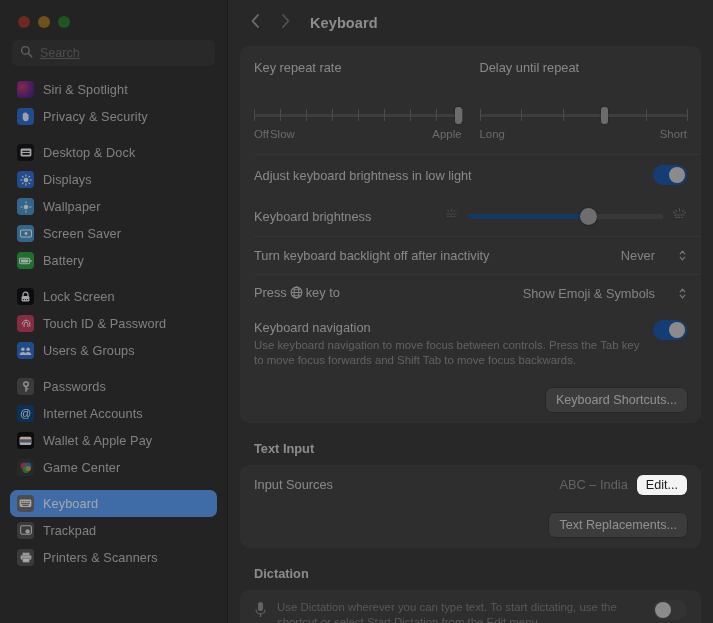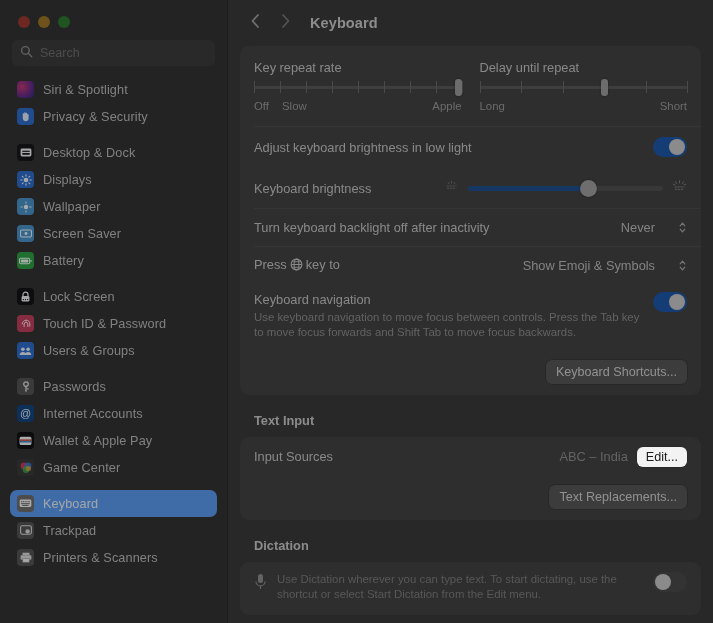--- a/index.html
+++ b/index.html
@@ -27,21 +27,21 @@
   .light.green { background: #2f7a32; }
 
   .search-wrap { padding: 12px 12px 8px 12px; }
   .search {
     height: 26px; border-radius: 6px;
     background: #3c3c3c;
     display: flex; align-items: center; gap: 7px;
     padding: 0 8px;
   }
   .search svg { flex: none; }
-  .search-text { font-size: 12.5px; color: #6e6e6e; }
+  .search-text { font-size: 12.5px; color: #6e6e6e; text-decoration: underline; }
 
   .nav { padding: 2px 10px 0 10px; }
   .nav-sep { height: 9px; }
   .nav-item {
     display: flex; align-items: center; gap: 9px;
     height: 27px; border-radius: 7px;
     padding: 0 7px;
   }
   .nav-item.selected { background: #5b9bf0; }
   .nav-label { font-size: 12.7px; color: #b9b9b9; letter-spacing: .1px; white-space: nowrap; }
@@ -93,33 +93,33 @@
     position: relative;
   }
   .row .hr { position: absolute; left: 14px; right: 0; top: 0; height: 1px; background: #4c4c4c; }
   .lbl { font-size: 12.8px; color: #c3c3c3; }
   .val { font-size: 12.8px; color: #b5b5b5; margin-left: auto; }
 
   
   .sliders { display: flex; padding: 14px 14px 10px 14px; }
   .slider-col { flex: 1; padding-right: 18px; }
   .slider-col:last-child { padding-right: 0; }
-  .sl-title { font-size: 12.8px; color: #c3c3c3; margin-bottom: 4px; }
+  .sl-title { font-size: 12.8px; color: #c3c3c3; margin-bottom: 32px; }
   .tick-slider { position: relative; height: 16px; }
   .tick-line { position: absolute; left: 0; right: 0; top: 7px; height: 3px; background: #5a5a5a; border-radius: 2px; }
   .tick { position: absolute; top: 2px; width: 1px; height: 12px; background: #6a6a6a; }
   .knob-bar {
     position: absolute; top: 0px; width: 7px; height: 17px;
     background: #9b9b9b; border-radius: 3px;
     box-shadow: 0 0 2px rgba(0,0,0,.45);
   }
   .sl-ends { position: relative; height: 16px; margin-top: 5px; }
   .sl-end { position: absolute; font-size: 11.4px; color: #9a9a9a; top: 0; }
   .sl-end.l0 { left: 0; }
-  .sl-end.l1 { left: 28px; }
+  .sl-end.l1 { left: 16px; }
   .sl-end.r { right: 0; }
 
   
   .toggle {
     width: 34px; height: 20px; border-radius: 11px; position: relative;
     margin-left: auto; flex: none;
   }
   .toggle.on { background: #1e58a8; }
   .toggle.off { background: #4a4a4a; }
   .toggle .tknob {

